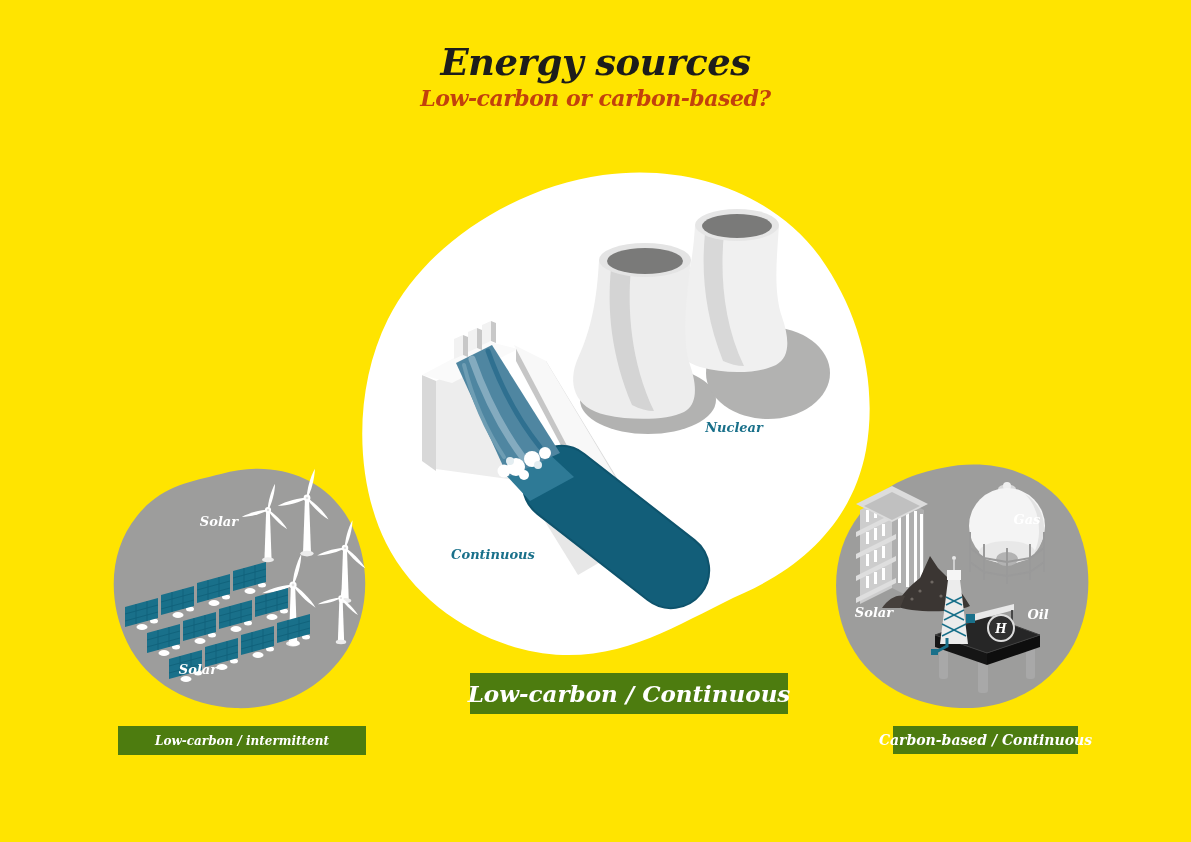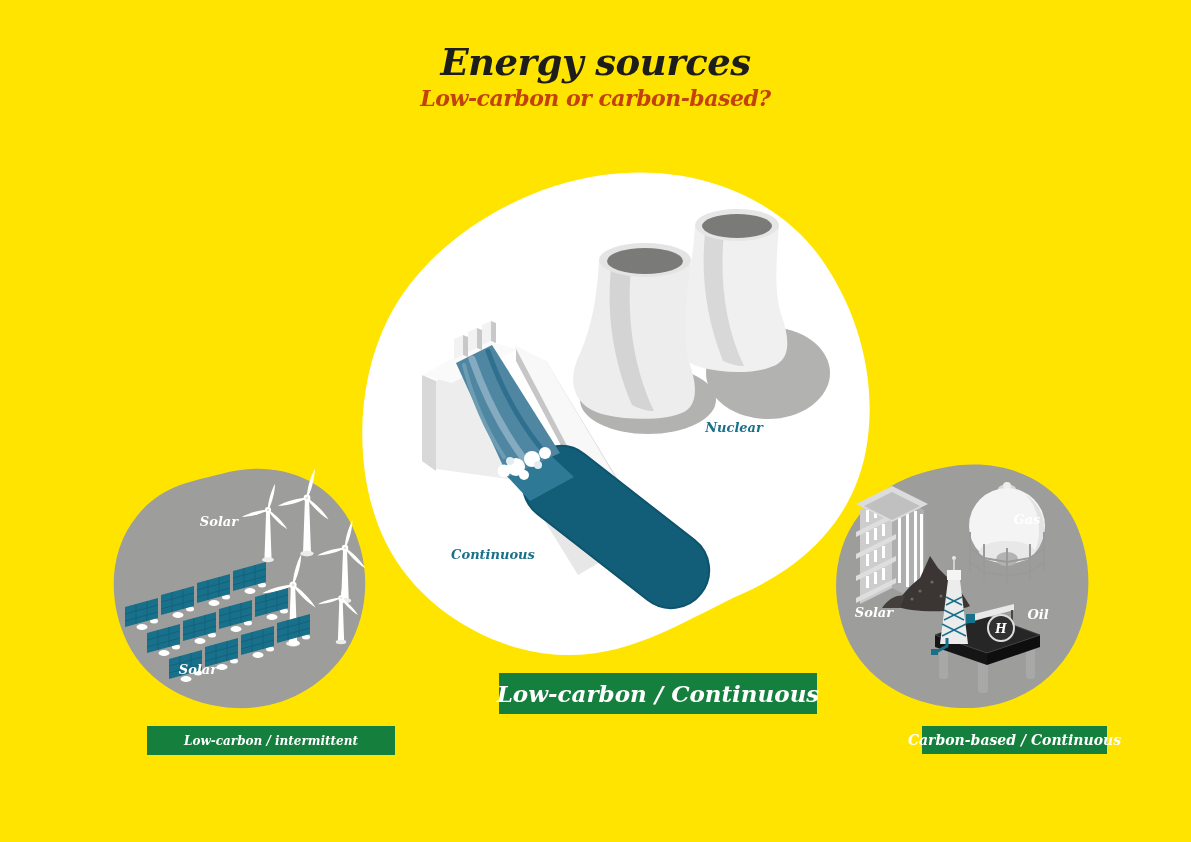--- a/index.html
+++ b/index.html
@@ -28,22 +28,22 @@
   .label-teal{ color:#19708A; }
   .label-white{ color:#FFFFFF; }
   .lbl-nuclear{ left:734px; top:427px; }
   .lbl-hydraulic{ left:493px; top:554px; }
   .lbl-wind{ left:219px; top:521px; }
   .lbl-solar{ left:185px; top:669px;margin-left:13px; }
   .lbl-coal{ left:874px; top:612px; }
   .lbl-gas{ left:1027px; top:519px; }
   .lbl-oil{ left:1038px; top:614px; }
   .banner{
-    position:absolute; background:#15803d; color:#FFFFFF; font-weight:bold;
-    display:flex; align-items:center; justify-content:center; white-space:nowrap;margin-left:29px;
+    position:absolute; background:#4d7c0f; color:#FFFFFF; font-weight:bold;
+    display:flex; align-items:center; justify-content:center; white-space:nowrap;
   }
   .banner-center{ left:470px; top:673px; width:318px; height:41px; font-size:23px; }
   .banner-left{ left:118px; top:726px; width:248px; height:29px; font-size:12px; }
   .banner-right{ left:893px; top:726px; width:185px; height:28px; font-size:14px; }
 </style>
 </head>
 <body>
 
 <div class="stage">
 

